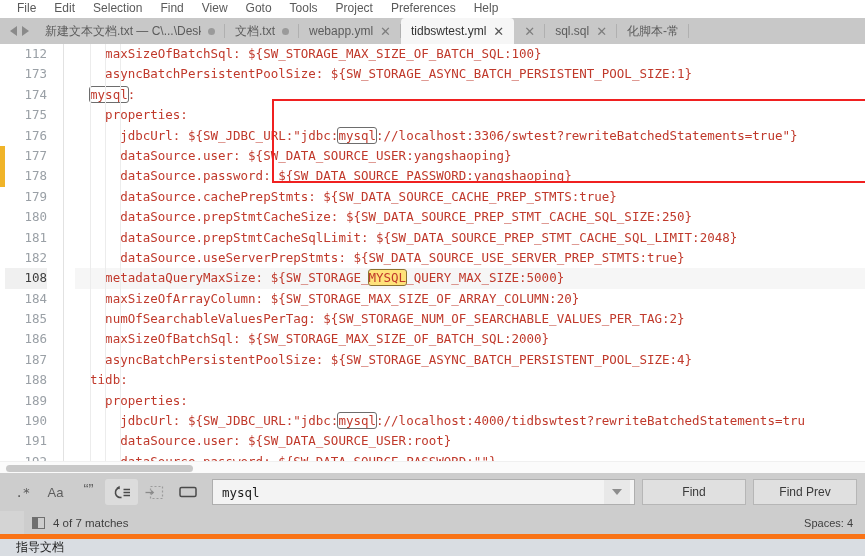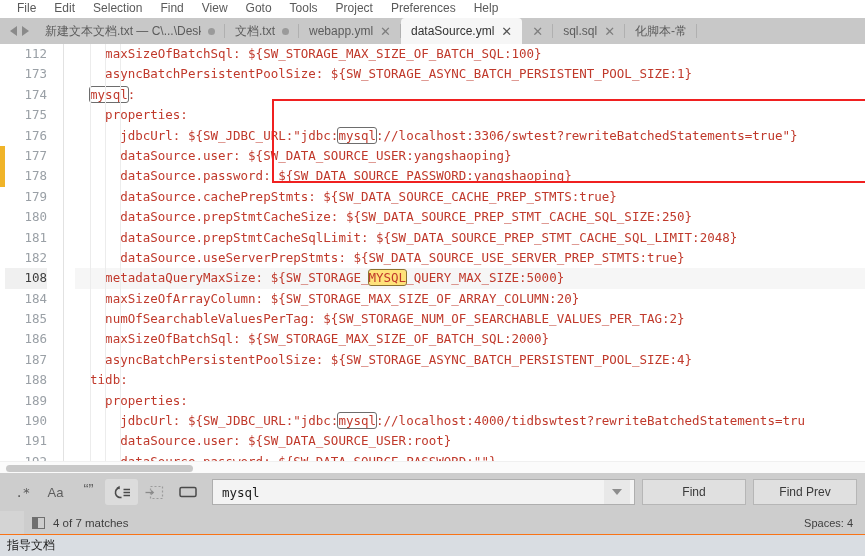--- a/index.html
+++ b/index.html
@@ -328,22 +328,22 @@
     padding-right: 2px;
   }
 
   
   .bottomstrip {
     height: 22px;
     flex: 0 0 auto;
     background: #d9dde2;
     display: flex;
     align-items: center;
-    padding-left: 7px;
-    border-top: 1px solid #f97316;
+    padding-left: 16px;
+    border-top: 5px solid #f97316;
   }
   .bottomstrip .bslabel {
     font-size: 12px;
     color: #1c1c1c;
     font-family: "Liberation Sans", sans-serif;
   }
 
   
   .watermark {
     position: absolute;
@@ -391,21 +391,21 @@
           <span class="tlabel">文档.txt</span>
           <span class="dirtydot"></span>
           <span class="sep"></span>
         </div>
         <div class="tab">
           <span class="tlabel">webapp.yml</span>
           <span class="closex">✕</span>
           <span class="sep"></span>
         </div>
         <div class="tab active">
-          <span class="tlabel">dataSource.yml</span>
+          <span class="tlabel">tidbswtest.yml</span>
           <span class="closex">✕</span>
         </div>
         <div class="tab">
           <span class="closex">✕</span>
           <span class="sep"></span>
         </div>
         <div class="tab">
           <span class="tlabel">sql.sql</span>
           <span class="closex">✕</span>
           <span class="sep"></span>

